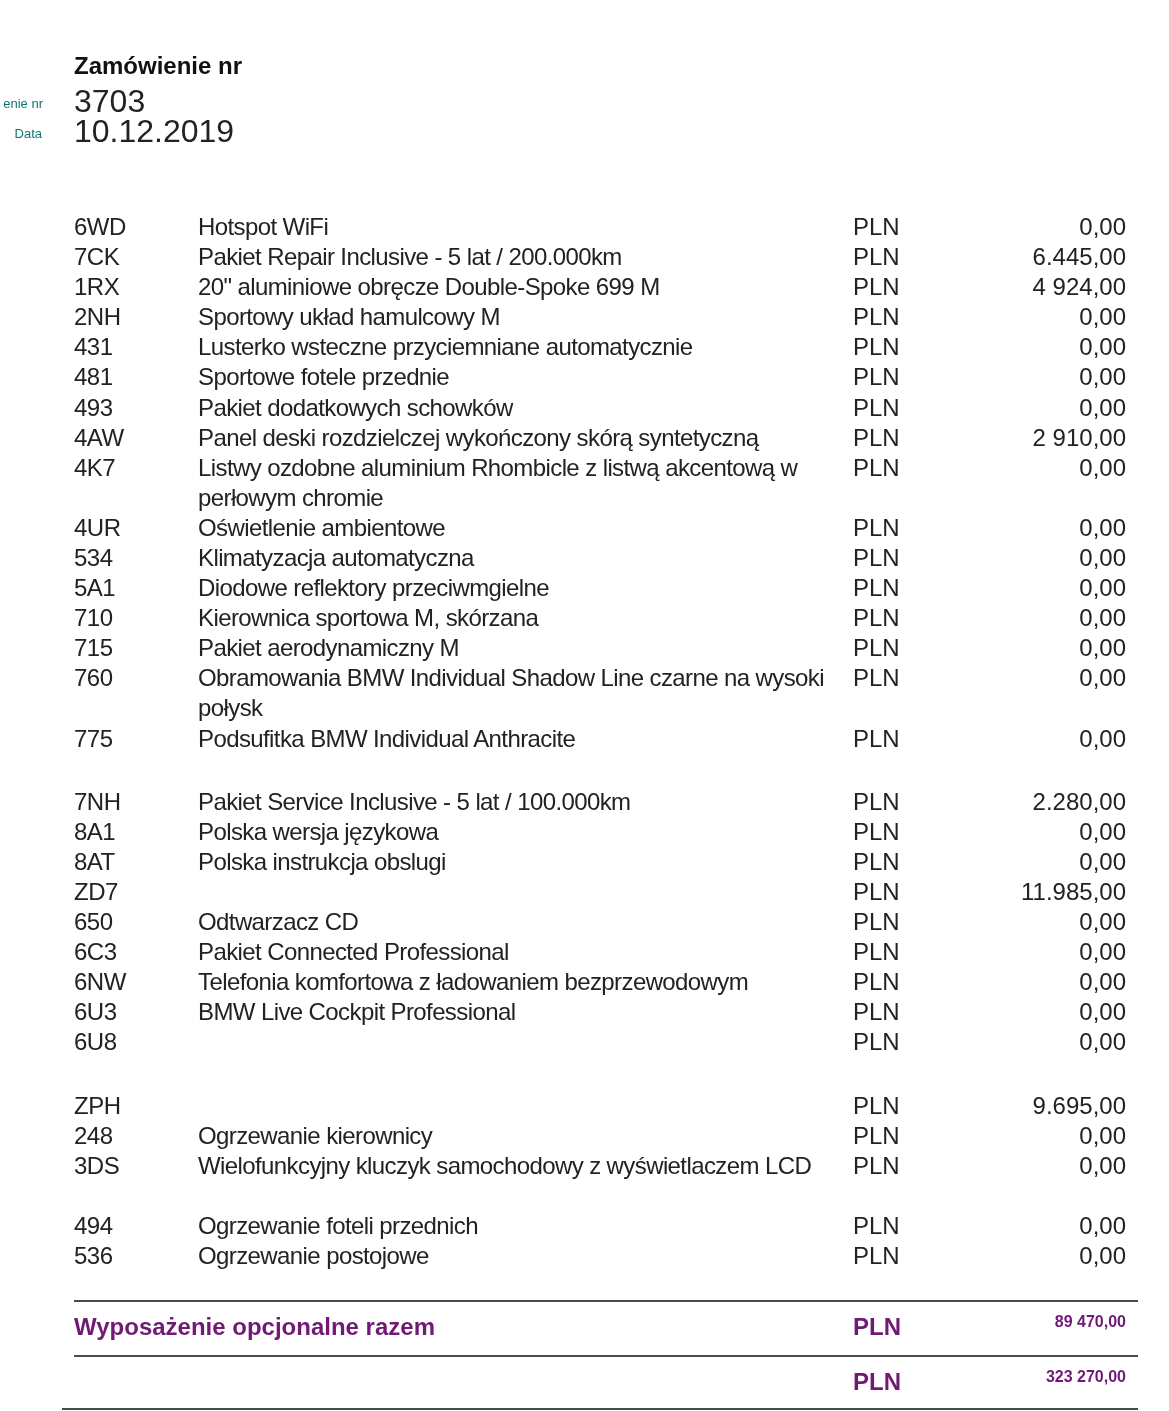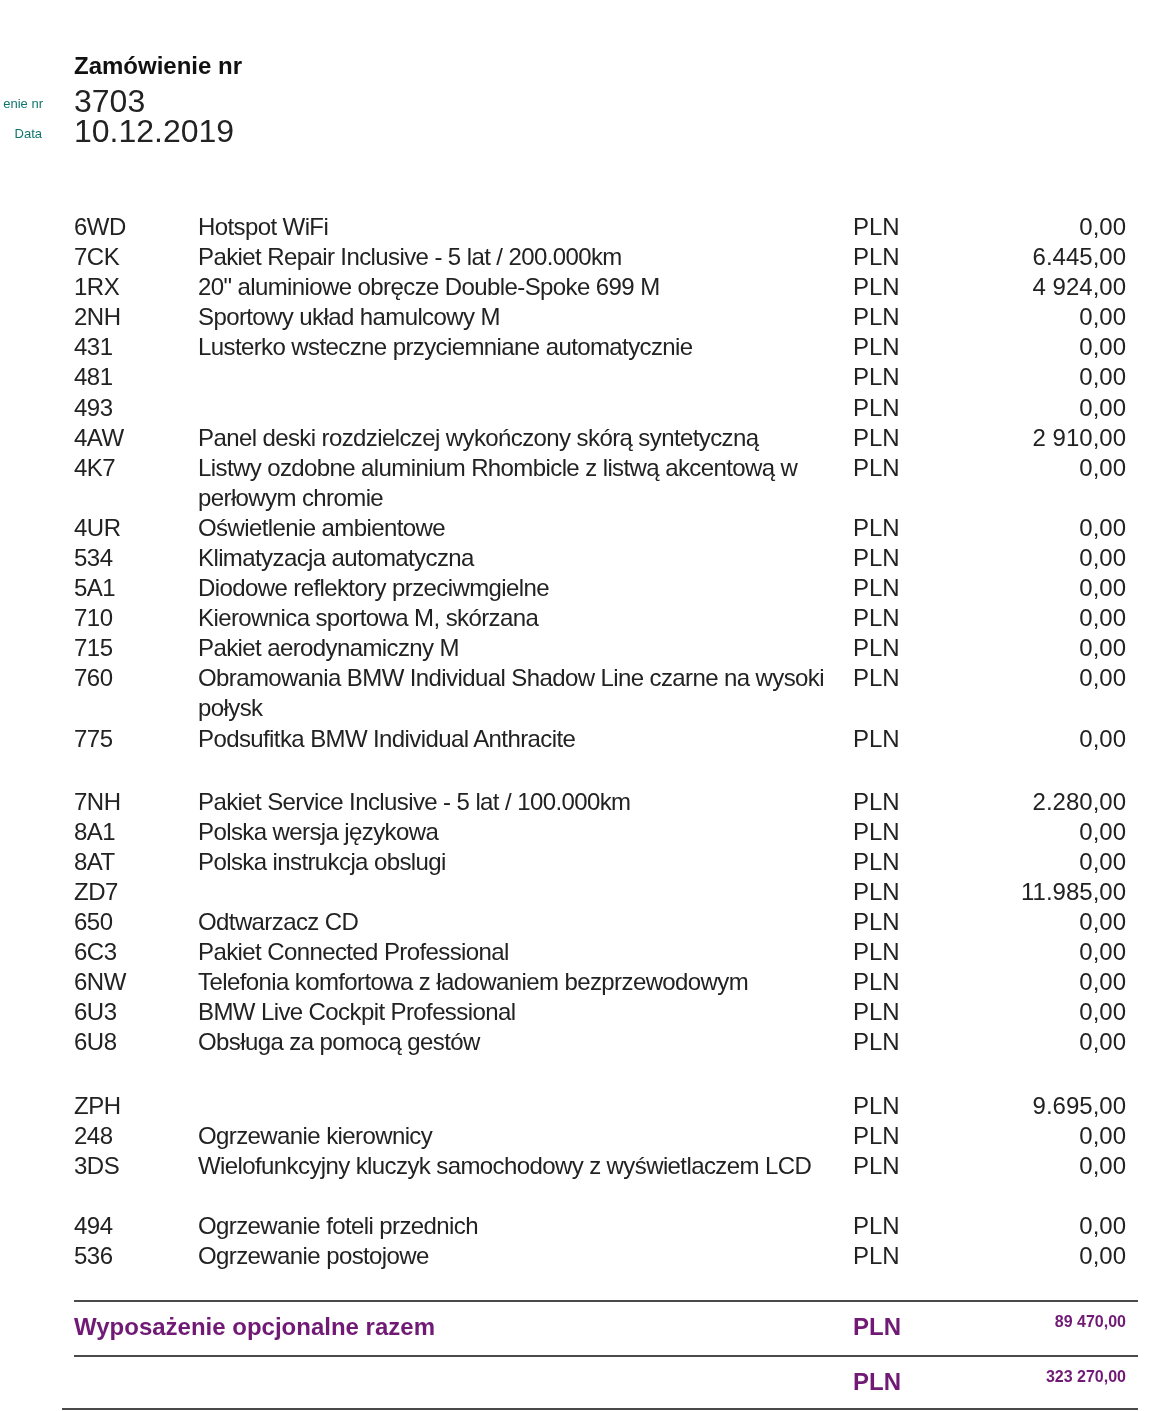--- a/index.html
+++ b/index.html
@@ -60,25 +60,27 @@
       <span class="amt">0,00</span>
     </div>
     <div class="row">
       <span class="code">431</span>
       <span class="desc">Lusterko wsteczne przyciemniane automatycznie</span>
       <span class="cur">PLN</span>
       <span class="amt">0,00</span>
     </div>
     <div class="row">
       <span class="code">481</span>
+      <span class="desc">Sportowe fotele przednie</span>
       <span class="cur">PLN</span>
       <span class="amt">0,00</span>
     </div>
     <div class="row">
       <span class="code">493</span>
+      <span class="desc">Pakiet dodatkowych schowków</span>
       <span class="cur">PLN</span>
       <span class="amt">0,00</span>
     </div>
     <div class="row">
       <span class="code">4AW</span>
       <span class="desc">Panel deski rozdzielczej wykończony skórą syntetyczną</span>
       <span class="cur">PLN</span>
       <span class="amt">2 910,00</span>
     </div>
     <div class="row wrap">
@@ -172,21 +174,20 @@
       <span class="amt">0,00</span>
     </div>
     <div class="row">
       <span class="code">6U3</span>
       <span class="desc">BMW Live Cockpit Professional</span>
       <span class="cur">PLN</span>
       <span class="amt">0,00</span>
     </div>
     <div class="row">
       <span class="code">6U8</span>
-      <span class="desc">Obsługa za pomocą gestów</span>
       <span class="cur">PLN</span>
       <span class="amt">0,00</span>
     </div>
     <div class="gap"></div>
     <div class="row">
       <span class="code">ZPH</span>
       <span class="cur">PLN</span>
       <span class="amt">9.695,00</span>
     </div>
     <div class="row">

